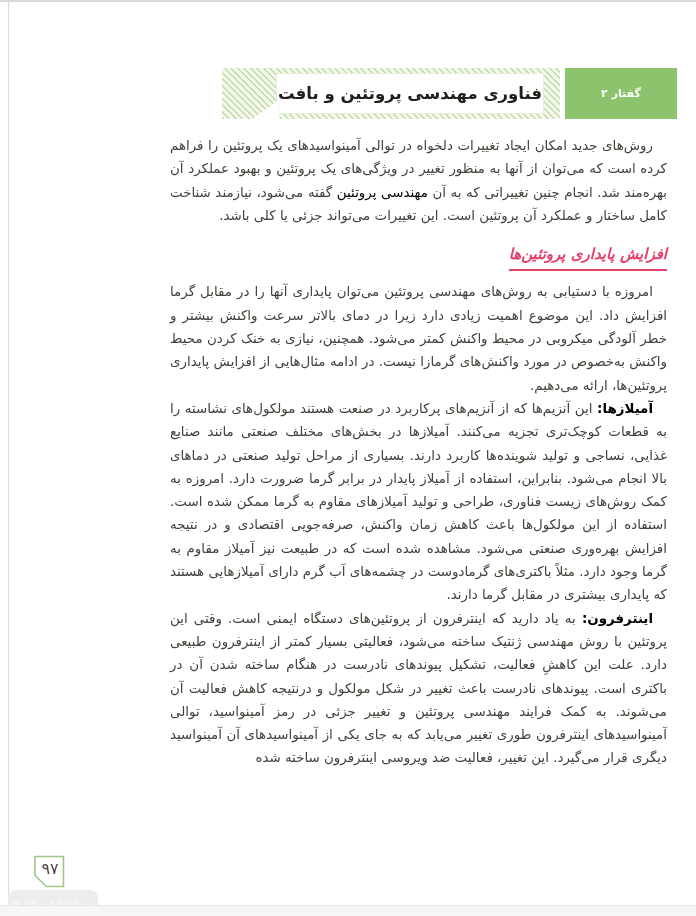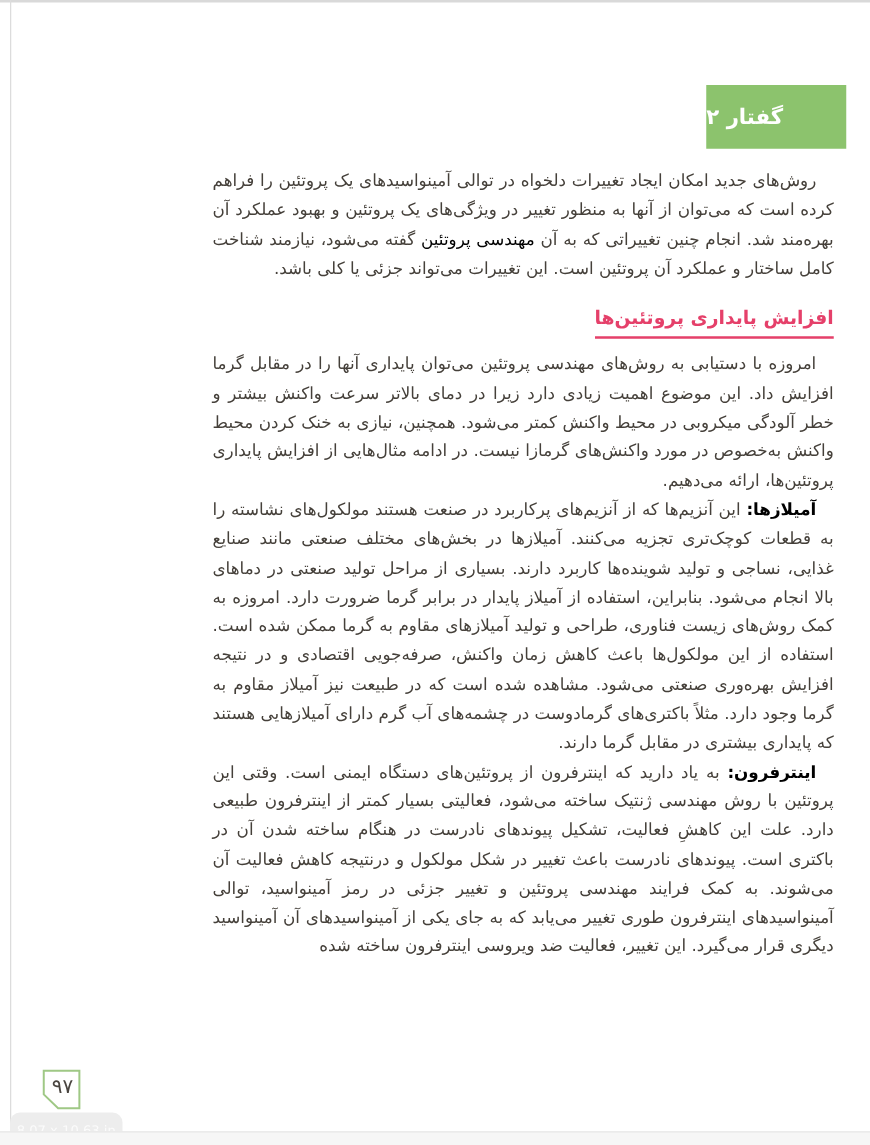--- a/index.html
+++ b/index.html
@@ -20,22 +20,22 @@
   .edge-left { position:absolute; top:0; left:8px; width:1px; height:905px; background:#dcdcdc; }
   .bottom-strip { position:absolute; left:0; bottom:0; width:696px; height:11px; background:#f6f6f6; border-top:1px solid #e6e6e6; }
 
   
   .banner {
     position:absolute; top:68px; right:19px; height:51px;
     display:flex; flex-direction:row; column-gap:5px;
   }
   .goftar {
     width:112px; height:51px; background:#8cc36d;
-    color:#ffffff; font-weight:bold; font-size:17px;
-    display:flex; align-items:center; justify-content:flex-end;
+    color:#ffffff; font-weight:bold; font-size:11px;
+    display:flex; align-items:center; justify-content:center;
   }
   .flag {
     position:relative; width:338px; height:51px;
     background: repeating-linear-gradient(45deg, #c3dcab 0 1.5px, #f2f8ec 1.5px 4.6px);
     clip-path: polygon(100% 0, 0 0, 0 100%, 9% 100%, 17% 62%, 17% 100%, 100% 100%);
   }
   .titlebox {
     position:absolute; top:5px; bottom:5px; left:54px; right:16px;
     background:#ffffff; border:1px solid #e4efd9;
     display:flex; align-items:center; justify-content:center;
@@ -45,21 +45,21 @@
   
   .content {
     position:absolute; top:134px; right:29px; width:497px;
     color:#45403a; font-size:13.4px; line-height:23.3px;
     text-align:justify; direction:rtl;
   }
   .content p { margin:0; text-indent:14px; }
   .bold-term { font-weight:normal; color:#000000; }
   .lead-red { font-weight:bold; color:#000000; }
 
-  .heading-row { margin:16px 0 9px; text-align:right; text-indent:0; }
+  .heading-row { margin:16px 0 9px; text-align:right; text-indent:0;font-style:italic; }
   .section-heading {
     display:inline-block;
     color:#e5406a; font-weight:bold; font-size:15px;
     border-bottom:2px solid #e5406a; padding-bottom:3px;
   }
 
   
   .page-badge { position:absolute; left:33px; top:855px; width:32px; height:33px; }
   .page-badge svg { position:absolute; inset:0; }
   .page-badge .num {
@@ -80,20 +80,25 @@
 
 <div class="screen">
 
   <div class="edge-top"></div>
   <div class="edge-left"></div>
 
   <div class="banner">
     <div class="goftar">
       <span>گفتار ۲</span>
     </div>
+    <div class="flag">
+      <div class="titlebox">
+        <span>فناوری مهندسی پروتئین و بافت</span>
+      </div>
+    </div>
   </div>
 
   <div class="content">
     <p><span>روش‌های جدید امکان ایجاد تغییرات دلخواه در توالی آمینواسیدهای یک پروتئین را فراهم کرده است که می‌توان از آنها به منظور تغییر در ویژگی‌های یک پروتئین و بهبود عملکرد آن بهره‌مند شد. انجام چنین تغییراتی که به آن </span><span class="bold-term">مهندسی پروتئین</span><span> گفته می‌شود، نیازمند شناخت کامل ساختار و عملکرد آن پروتئین است. این تغییرات می‌تواند جزئی یا کلی باشد.</span></p>
 
     <div class="heading-row">
       <span class="section-heading">افزایش پایداری پروتئین‌ها</span>
     </div>
 
     <p>امروزه با دستیابی به روش‌های مهندسی پروتئین می‌توان پایداری آنها را در مقابل گرما افزایش داد. این موضوع اهمیت زیادی دارد زیرا در دمای بالاتر سرعت واکنش بیشتر و خطر آلودگی میکروبی در محیط واکنش کمتر می‌شود. همچنین، نیازی به خنک کردن محیط واکنش به‌خصوص در مورد واکنش‌های گرمازا نیست. در ادامه مثال‌هایی از افزایش پایداری پروتئین‌ها، ارائه می‌دهیم.</p>

